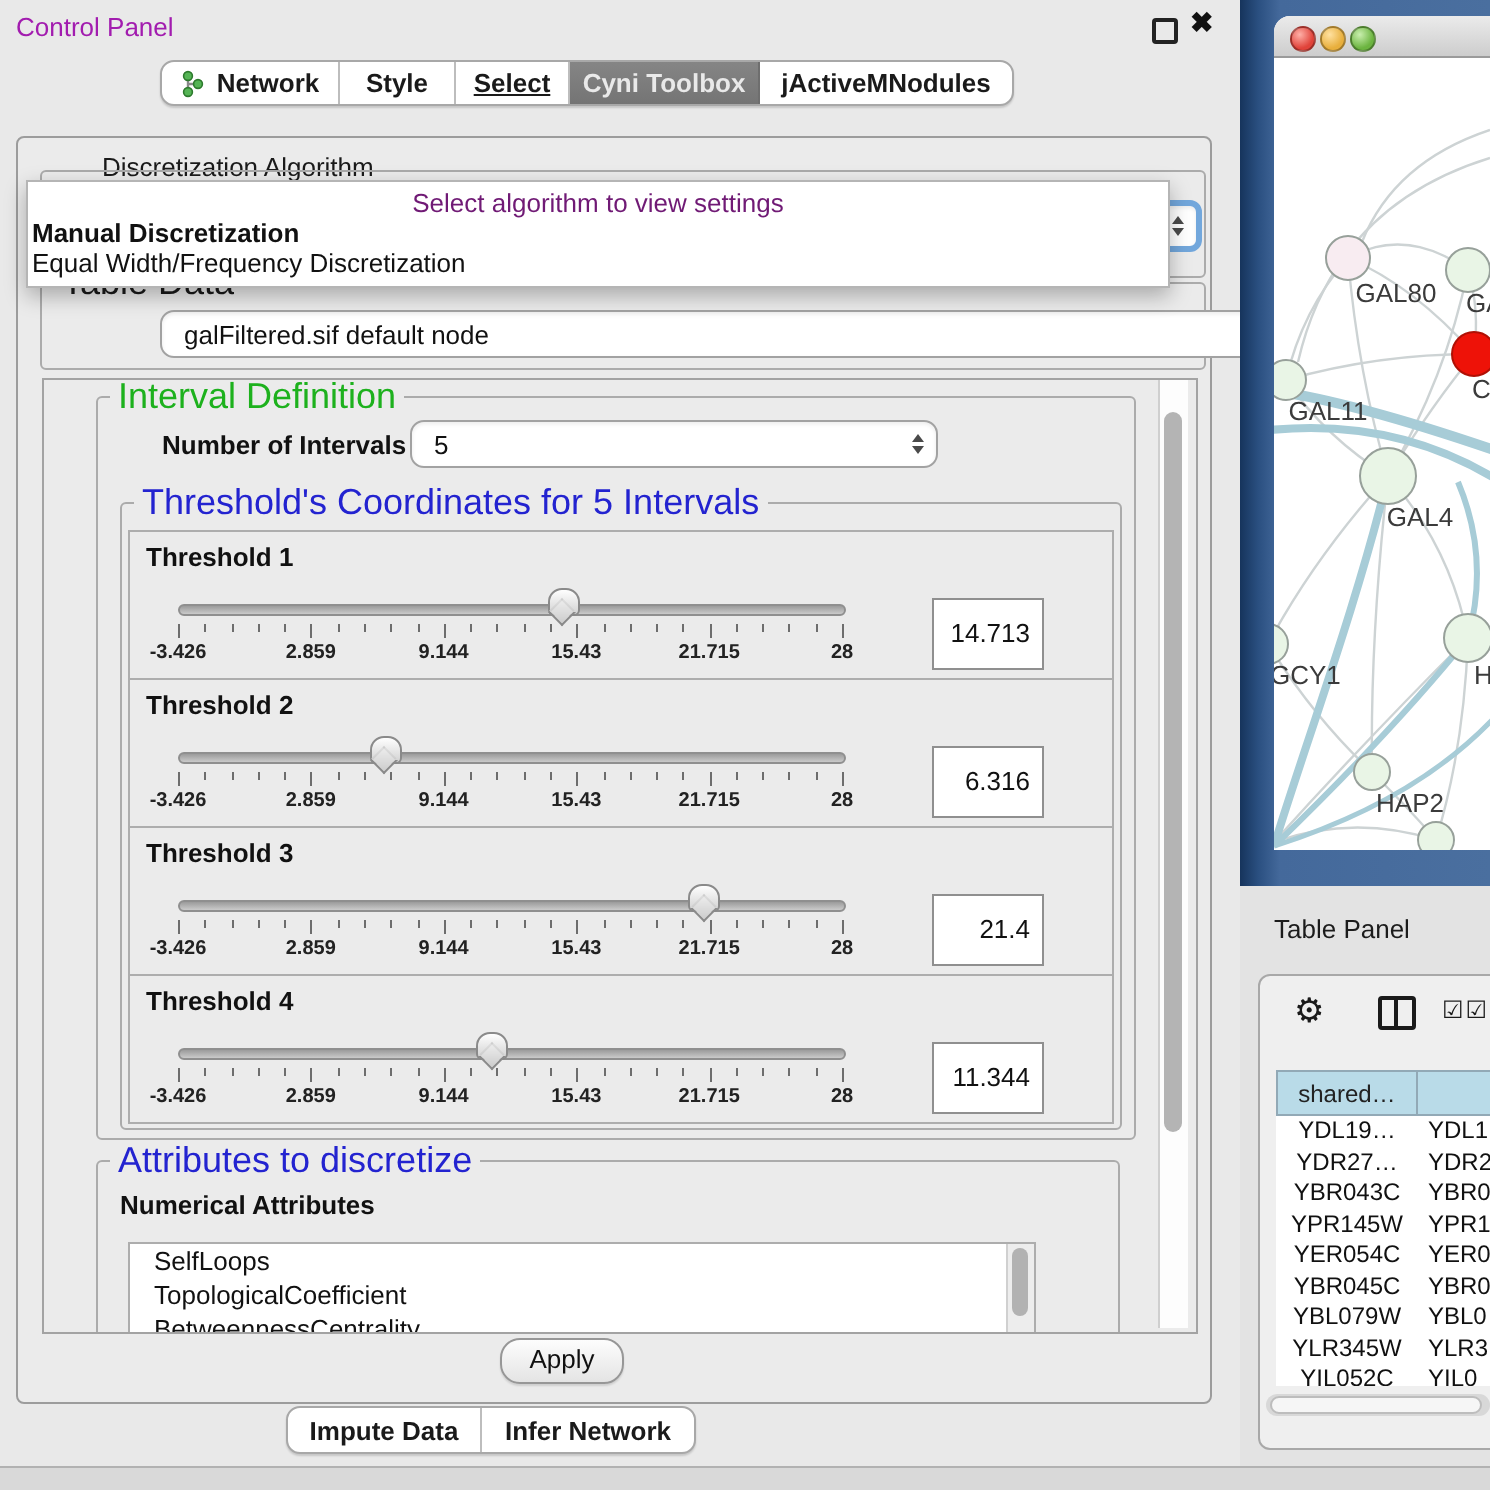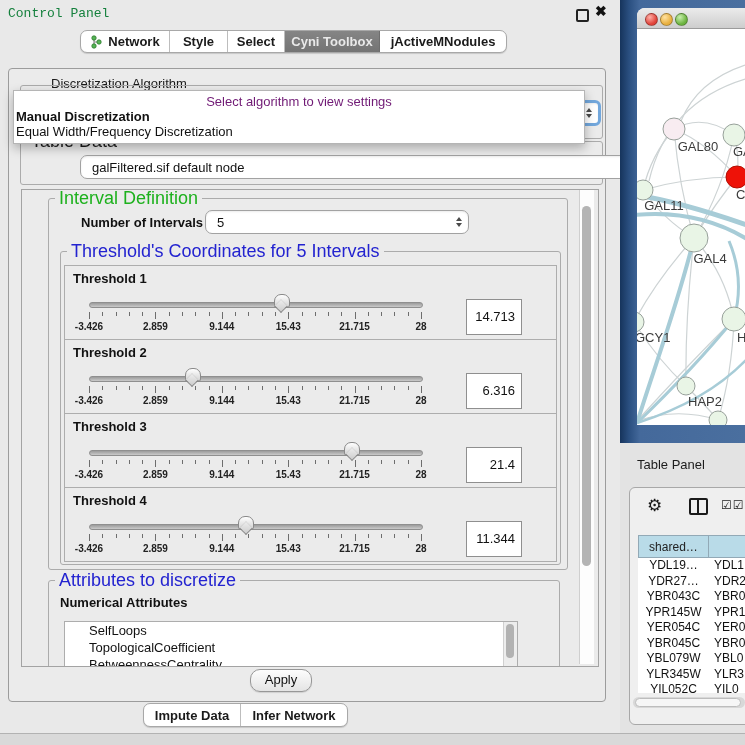--- a/index.html
+++ b/index.html
@@ -1,21 +1,21 @@
 <!DOCTYPE html>
 <html><head>
 <meta charset="utf-8">
 <style>
   html,body{margin:0;padding:0;}
   .stage{position:relative;width:745px;height:745px;background:#e9e9e9;
          font-family:"Liberation Sans",sans-serif;color:#111;overflow:hidden;}
   .abs{position:absolute;}
 
   
-  .cp-title{left:8px;top:6px;font-size:13px;color:#15803d;font-family:Liberation Mono, monospace;}
+  .cp-title{left:8px;top:6px;font-size:13px;color:#a21caf;}
   .float-btn{left:576px;top:9px;width:9px;height:9px;border:2px solid #222;border-radius:2px;background:transparent;}
   .close-btn{left:595px;top:3px;font-size:14px;font-weight:bold;color:#111;}
 
   
   .tabgroup{display:flex;align-items:stretch;background:#fff;border:1px solid #a8a8a8;
             border-radius:7px;overflow:hidden;box-shadow:0 1px 1px rgba(0,0,0,.15);}
   .tabgroup .tab{display:flex;align-items:center;justify-content:center;font-size:13px;font-weight:bold;
                  color:#1a1a1a;border-right:1px solid #bdbdbd;white-space:nowrap;}
   .tabgroup .tab:last-child{border-right:none;}
   .tabgroup .tab.sel{background:linear-gradient(#858585,#747474);color:#e9e9e9;border-right-color:#6e6e6e;}
@@ -62,21 +62,21 @@
   .t-thumb:after{content:"";position:absolute;left:1.6px;top:5.5px;width:8px;height:8px;
            background:linear-gradient(135deg,#ececec,#cccccc);border:1px solid #8a8a8a;
            border-top-color:transparent;border-left-color:transparent;transform:rotate(45deg);}
   .tick{position:absolute;width:1px;background:#6d6d6d;}
   .tick-label{position:absolute;font-size:10px;font-weight:bold;color:#222;transform:translateX(-50%);}
   .t-value{position:absolute;background:#fff;border:1px solid #8f8f8f;font-size:13px;
            text-align:right;padding-right:6px;box-sizing:border-box;}
 
   
   .attr-list{position:absolute;background:#fff;border:1px solid #adadad;overflow:hidden;}
-  .attr-item{font-size:13px;line-height:17px;padding-left:24px;white-space:nowrap;}
+  .attr-item{font-size:13px;line-height:17px;padding-left:12px;white-space:nowrap;}
   .attr-sb{position:absolute;top:0;right:0;width:13px;height:100%;background:#ededed;border-left:1px solid #d0d0d0;}
   .attr-sb .thumb{position:absolute;left:2px;top:2px;width:8px;height:34px;border-radius:4px;background:#b2b2b2;}
 
   .apply-btn{left:249px;top:668px;width:60px;height:21px;border:1px solid #979797;border-radius:10px;
              background:linear-gradient(#fdfdfd,#e4e4e4);font-size:13px;text-align:center;line-height:20px;
              box-shadow:0 1px 1px rgba(0,0,0,.12);}
 
   
   .net-frame{left:620px;top:0;width:125px;height:443px;
              background:linear-gradient(90deg,#16345c 0px,#2a4f80 9px,#44699b 20px,#4a6f9f 100%);}
@@ -133,21 +133,21 @@
         <line x1="4" y1="7" x2="9" y2="7" stroke="#8a8a8a" stroke-width="1.2"></line>
         <circle cx="4" cy="3" r="2.2" fill="#55b455" stroke="#2d7a2d" stroke-width="0.8"></circle>
         <circle cx="9" cy="7" r="2.2" fill="#55b455" stroke="#2d7a2d" stroke-width="0.8"></circle>
         <circle cx="4" cy="11" r="2.2" fill="#55b455" stroke="#2d7a2d" stroke-width="0.8"></circle>
       </svg>
       <span>Network</span>
     </div>
     <div class="tab" style="width:57px;">
       <span>Style</span>
     </div>
-    <div class="tab" style="width:56px;">
+    <div class="tab" style="width:56px;text-decoration:underline;">
       <span>Select</span>
     </div>
     <div class="tab sel" style="width:94px;">
       <span>Cyni Toolbox</span>
     </div>
     <div class="tab" style="width:126px;">
       <span>jActiveMNodules</span>
     </div>
   </div>
 

